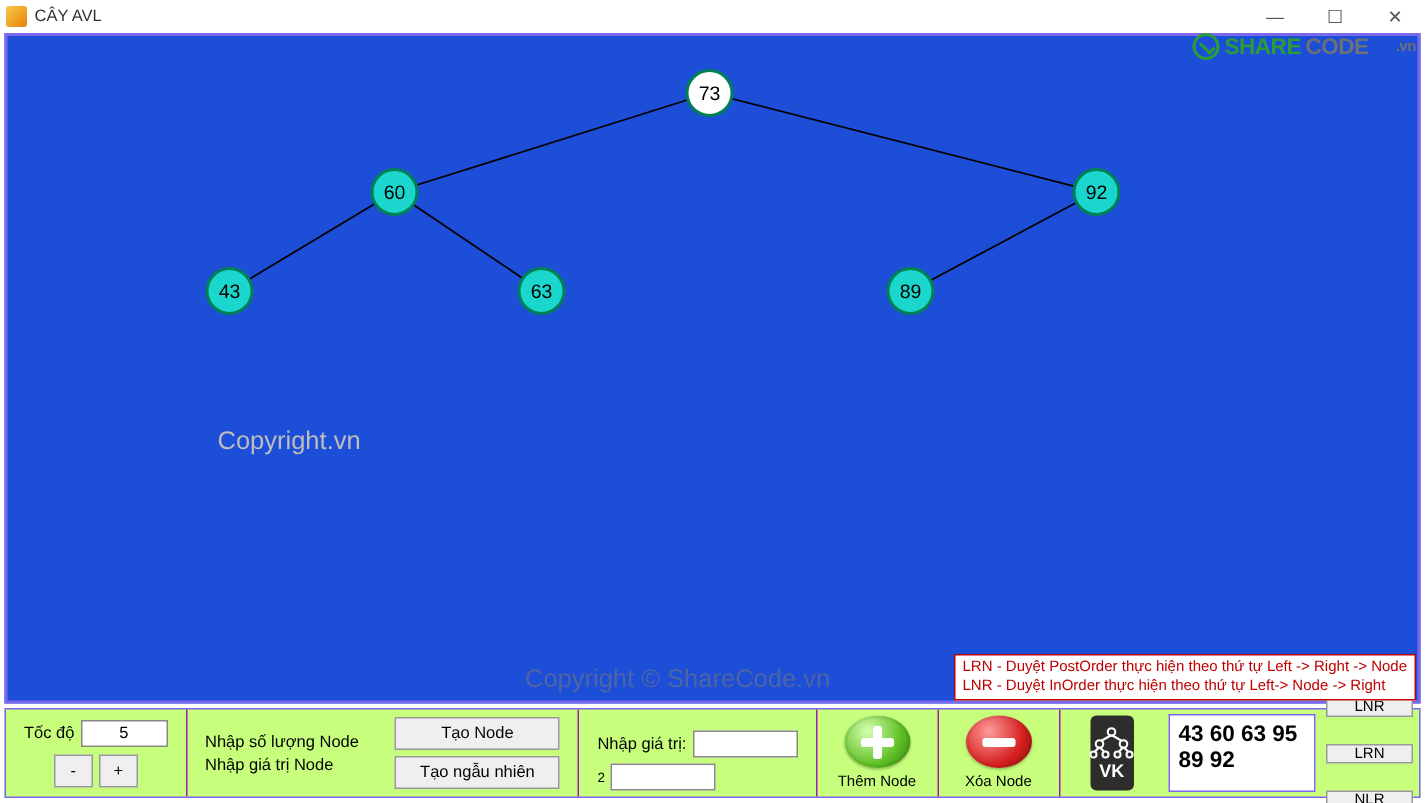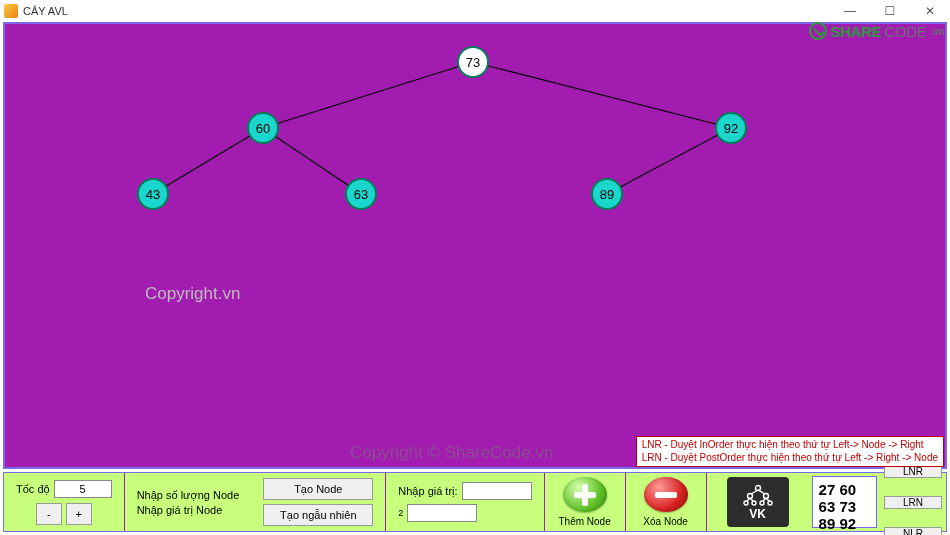--- a/index.html
+++ b/index.html
@@ -21,27 +21,27 @@
   }
   .watermark-logo .gear {
     width:18px; height:18px; border:2px solid #2a9d3a; border-radius:50%;
     position:relative; display:inline-block;
   }
   .watermark-logo .gear::before {
     content:''; position:absolute; left:5px; top:2px; width:4px; height:8px;
     border-left:2px solid #2a9d3a; border-bottom:2px solid #2a9d3a; transform:rotate(-45deg);
   }
   .watermark-logo .green { color:#2a9d3a; }
-  .watermark-logo .grey  { color:#6b7176; font-weight:400; }
-  .watermark-logo .vn    { color:#6b7176; font-size:10px; font-weight:700; margin-left:1px; }
+  .watermark-logo .grey  { color:#6b7176; font-weight:700; }
+  .watermark-logo .vn    { color:#6b7176; font-size:10px; font-weight:700; margin-left:15px; }
 
   
   .canvas-wrap {
     position: absolute; left: 3px; top: 22px; right: 3px; bottom: 66px;
-    border: 2px solid #7b68ee; background: #a21caf;
+    border: 2px solid #7b68ee; background: #1d4ed8;
   }
   svg.tree { width:100%; height:100%; }
   .node circle { stroke:#008055; stroke-width:2; }
   .node.root circle { fill:#fff; }
   .node.inner circle { fill:#1ad6cc; }
   .node text { font-size:13px; font-family: Tahoma, Arial; fill:#000; text-anchor:middle; dominant-baseline:central; }
   .edge { stroke:#000; stroke-width:1.2; }
 
   .wm-center {
     position:absolute; left:140px; top:260px; color:#bdbdbd; font-size:17px; font-weight:500;
@@ -74,39 +74,39 @@
     padding:0 8px; display:flex; align-items:center; justify-content:center;
   }
   .btn.small { width:26px; padding:0; }
 
   .speed-row { display:flex; gap:4px; align-items:center; }
   .speed-btns { display:flex; gap:4px; margin-top:2px; justify-content:center;}
 
   .gen-btns { display:flex; flex-direction:column; gap:4px; }
   .btn.wide { width:110px; }
 
-  .val-col { display:flex; flex-direction:column; gap:4px; align-items:flex-start; }
+  .val-col { display:flex; flex-direction:column; gap:4px; align-items:flex-start;justify-content:flex-end; }
   .val-col .row { display:flex; gap:4px; align-items:center; }
   .val-col .sup { font-size:9px; vertical-align:top; }
 
   .circle-btn {
     width:44px; height:44px; border-radius:50%; display:flex; align-items:center; justify-content:center;
     cursor:pointer; margin:auto 6px; box-shadow: inset 0 0 0 2px rgba(0,0,0,0.05), 0 1px 2px rgba(0,0,0,0.3);
   }
   .circle-btn.add { background:radial-gradient(circle at 35% 30%, #d6ffb0, #5fbf25 60%, #2f7d10); }
   .circle-btn.del { background:radial-gradient(circle at 35% 30%, #ff9b9b, #d62020 60%, #7a0d0d); }
   .circle-btn .bar { background:#fff; border-radius:2px; }
   .circle-btn.add .v { width:6px; height:22px; position:absolute; }
   .circle-btn.add .h { width:22px; height:6px; position:absolute; }
   .circle-btn.del .h { width:22px; height:6px; }
   .circle-btn { position:relative; }
   .below-lbl { font-size:10px; text-align:center; margin-top:1px; color:#000; }
 
   .vk-badge {
-    width:62px; height:50px; margin:auto 8px; background:#2d2d2d; border-radius:4px;
+    width:29px; height:50px; margin:auto 8px; background:#2d2d2d; border-radius:4px;
     display:flex; flex-direction:column; align-items:center; justify-content:center;
   }
   .vk-badge svg { stroke:#fff; fill:none; stroke-width:1.4; }
   .vk-badge .txt { color:#fff; font-size:12px; font-weight:700; margin-top:1px;}
 
   .result-box {
     flex:1; background:#fff; border:1px solid #7b68ee; margin:3px; padding:4px 6px;
     font-size:15px; font-weight:700; color:#000;
   }
 
@@ -164,22 +164,22 @@
       </g>
       <g class="node inner">
         <circle cx="602" cy="170" r="15"></circle>
         <text x="602" y="170">89</text>
       </g>
     </svg>
   <div class="wm-center">Copyright.vn</div>
 </div>
 
 <div class="legend">
+  <div>LRN - Duyệt PostOrder thực hiện theo thứ tự Left -&gt; Right -&gt; Node</div>
   <div>LNR - Duyệt InOrder thực hiện theo thứ tự Left-&gt; Node -&gt; Right</div>
-  <div>LRN - Duyệt PostOrder thực hiện theo thứ tự Left -&gt; Right -&gt; Node</div>
 </div>
 
 <div class="wm-copy">Copyright © ShareCode.vn</div>
 
 <div class="controlbar">
 
   <div class="panel">
     <div class="speed-row">
       <span class="lbl">Tốc độ</span>
       <input class="txt" value="5" style="">
@@ -240,21 +240,21 @@
           <line x1="15" y1="6" x2="22" y2="10"></line>
         <line x1="7" y1="14" x2="4" y2="17"></line>
           <line x1="7" y1="14" x2="10" y2="17"></line>
         <line x1="23" y1="14" x2="20" y2="17"></line>
           <line x1="23" y1="14" x2="26" y2="17"></line>
       </svg>
       <div class="txt">VK</div>
     </div>
   </div>
 
-  <div class="result-box">27 60 63 73 89 92</div>
+  <div class="result-box">43 60 63 95 89 92</div>
 
   <div class="traversal-btns">
     <button class="btn">LNR</button>
     <button class="btn">LRN</button>
     <button class="btn">NLR</button>
   </div>
 
 </div>
 
 </body></html>

